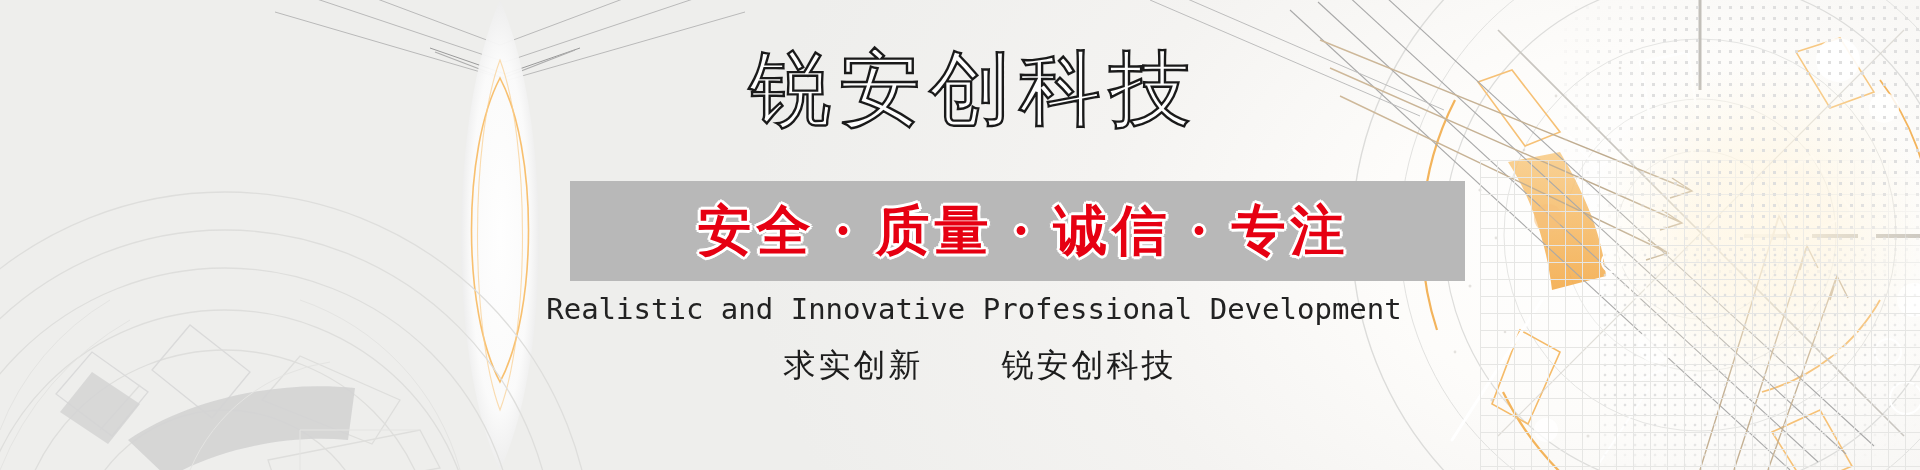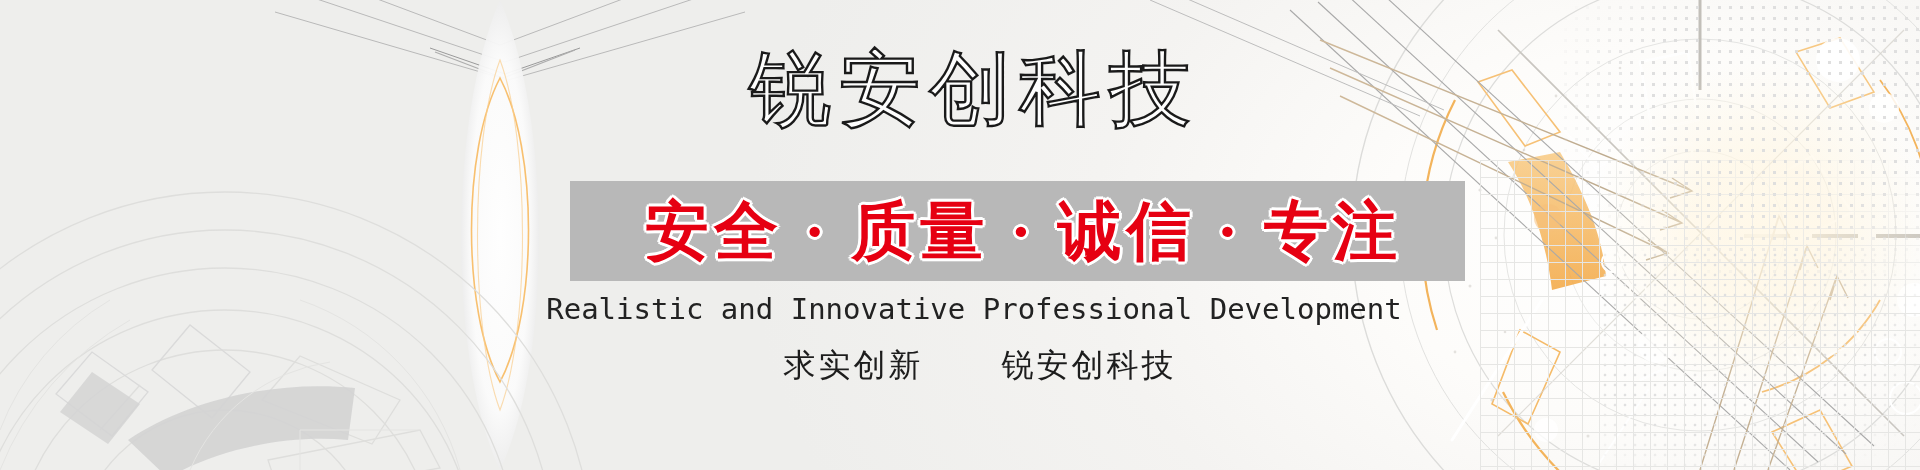--- a/index.html
+++ b/index.html
@@ -97,21 +97,21 @@
   }
   .slogan-text {
     position: absolute;
     left: 570px; top: 181px;
     width: 907px; height: 100px;
     display: flex;
     align-items: center;
     justify-content: center;
     font-family: "Liberation Serif", "DejaVu Serif", serif;
     font-weight: bold;
-    font-size: 64px;
+    font-size: 54px;
     letter-spacing: 5px;
     color: #e60012;
     text-shadow:
       -2px -2px 0 #fff,  2px -2px 0 #fff,
       -2px  2px 0 #fff,  2px  2px 0 #fff,
       -3px  0   0 #fff,  3px  0   0 #fff,
        0   -3px 0 #fff,  0    3px 0 #fff;
     white-space: nowrap;
   }
   .en-subtitle {

